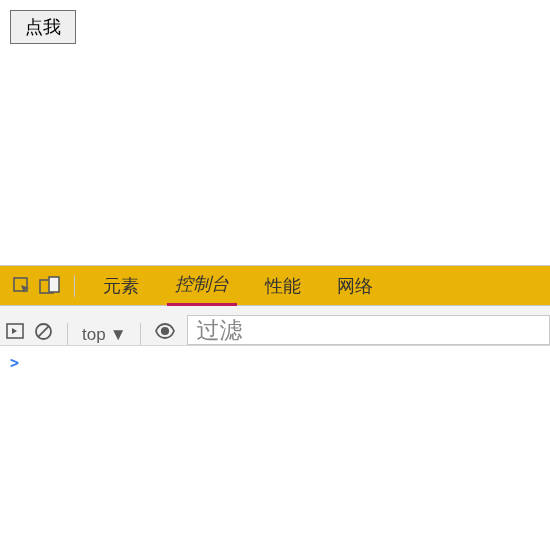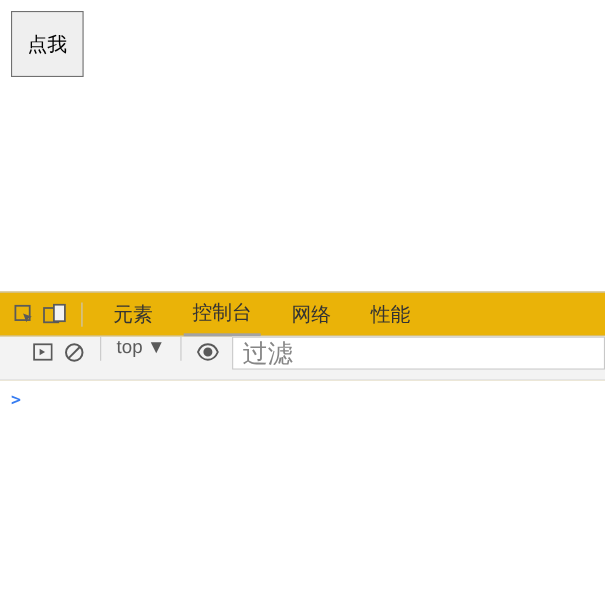--- a/index.html
+++ b/index.html
@@ -13,21 +13,21 @@
       overflow: hidden;
     }
     .page-content {
       flex: 0 0 265px;
       padding: 10px;
       background: #fff;
     }
     .page-button {
       font-family: inherit;
       font-size: 18px;
-      padding: 17px 14px;
+      padding: 4px 14px;
       background: #efefef;
       border: 1px solid #707070;
       cursor: pointer;
     }
     .devtools {
       flex: 1;
       display: flex;
       flex-direction: column;
       border-top: 1px solid #c8c8c8;
       background: #eab308;
@@ -58,30 +58,31 @@
       font-size: 18px;
       color: #333;
       padding: 0 8px;
       height: 40px;
       line-height: 40px;
       margin: 0 10px;
       cursor: pointer;
       white-space: nowrap;
     }
     .tab.active {
-      border-bottom: 3px solid #a3a3a3;
+      border-bottom: 3px solid #be185d;
       line-height: 37px;
+      font-style: italic;
     }
     .console-toolbar {
       display: flex;
-      align-items: flex-start;
+      align-items: flex-end;
       height: 40px;
       border-bottom: 1px solid #d6d6d6;
       background: #f3f3f3;
-      padding-left: 25px;
+      padding-left: 1px;
     }
     .context-select {
       display: flex;
       align-items: center;
       color: #5a5a5a;
       font-size: 17px;
       cursor: pointer;
       padding: 0 4px;
       gap: 4px;
     }
@@ -126,22 +127,22 @@
     </div>
     <div class="icon-btn">
       <svg width="22" height="20" viewBox="0 0 22 20" fill="none" stroke="#5a5a5a" stroke-width="1.6">
         <rect x="1" y="4" width="13" height="13"></rect>
         <rect x="10" y="1" width="10" height="15" fill="#f3f3f3"></rect>
       </svg>
     </div>
     <div class="vdiv"></div>
     <div class="tab">元素</div>
     <div class="tab active">控制台</div>
+    <div class="tab">性能</div>
     <div class="tab">网络</div>
-    <div class="tab">性能</div>
   </div>
 
   <div class="console-toolbar">
     <div class="icon-btn">
       <svg width="18" height="18" viewBox="0 0 18 18" fill="none" stroke="#5a5a5a" stroke-width="1.6">
         <rect x="1" y="2" width="16" height="14"></rect>
         <path d="M6 6 L11 9 L6 12 Z" fill="#5a5a5a" stroke="none"></path>
       </svg>
     </div>
     <div class="icon-btn">

